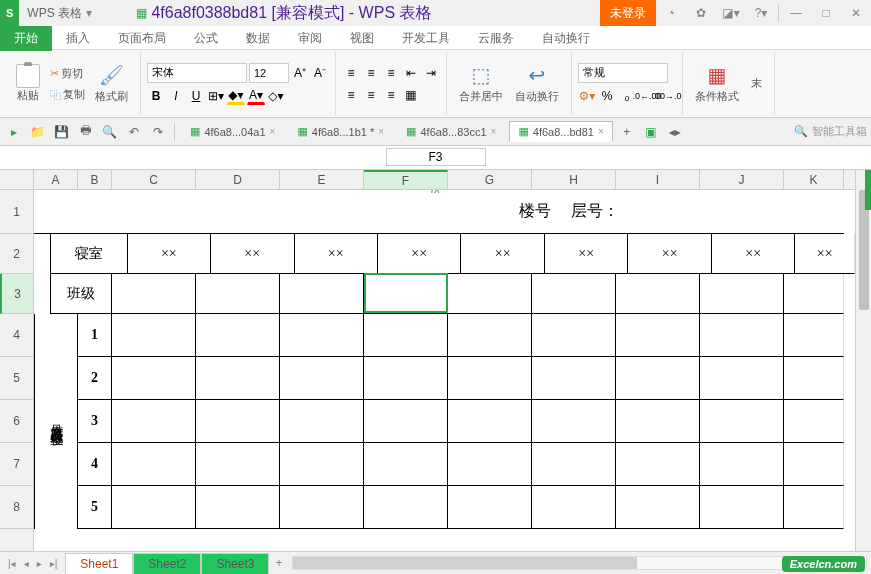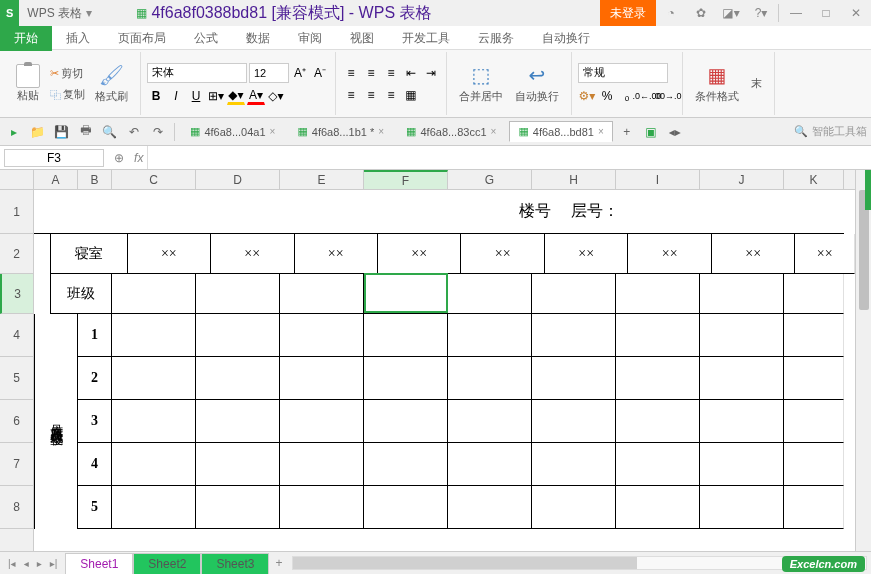--- a/index.html
+++ b/index.html
@@ -43,21 +43,21 @@
 .quickaccess { height: 28px; background: #f0f0f0; border-bottom: 1px solid #ccc; display: flex; align-items: center; padding: 0 4px; gap: 4px; }
 .qa-btn { width: 20px; height: 20px; display: flex; align-items: center; justify-content: center; color: #666; cursor: pointer; }
 .qa-sep { width: 1px; height: 18px; background: #ccc; margin: 0 2px; }
 .doc-tab { padding: 3px 8px; font-size: 11px; color: #555; display: flex; align-items: center; gap: 4px; cursor: pointer; border: 1px solid transparent; }
 .doc-tab.active { background: #fff; border: 1px solid #bbb; border-bottom-color: #fff; }
 .doc-tab .close { color: #999; font-size: 10px; }
 .doc-tab .tab-icon { color: #2ea84a; }
 .qa-search { margin-left: auto; display: flex; align-items: center; gap: 4px; color: #999; font-size: 11px; }
 
 
-.formulabar { height: 24px; background: #fff; border-bottom: 1px solid #ccc; display: flex; align-items: center; }
+.formulabar { height: 24px; background: #fff; border-bottom: 1px solid #ccc; display: flex; align-items: center; flex-direction: column; }
 .cellname { width: 100px; border: 1px solid #ccc; margin: 2px 4px; padding: 1px 6px; font-size: 12px; background: #fff; text-align: center; }
 .fx-btn { padding: 0 6px; color: #888; cursor: pointer; }
 .fx-label { font-style: italic; color: #888; padding: 0 4px; }
 
 
 .sheet-area { height: 381px; display: flex; }
 .rowheaders { width: 34px; background: #f0f0f0; border-right: 1px solid #ccc; }
 .rowheaders .corner { height: 20px; border-bottom: 1px solid #ccc; background: #f0f0f0; }
 .rowheaders .rh { border-bottom: 1px solid #ccc; display: flex; align-items: center; justify-content: center; color: #555; font-size: 12px; }
 .rh.r1 { height: 44px; }
@@ -89,21 +89,21 @@
 .selected-cell { position: absolute; border: 2px solid #2ea84a; pointer-events: none; }
 .scroll-v { width: 16px; background: #f0f0f0; border-left: 1px solid #ccc; }
 .scroll-thumb-v { width: 10px; margin: 2px auto; background: #c0c0c0; border-radius: 2px; }
 .scroll-indicator { width: 6px; background: #2ea84a; height: 40px; position: absolute; right: 0; top: 170px; }
 
 
 .sheettabs { height: 23px; background: #f0f0f0; border-top: 1px solid #ccc; display: flex; align-items: center; }
 .nav-arrows { display: flex; padding: 0 4px; }
 .nav-arrows span { padding: 2px 4px; color: #888; cursor: pointer; font-size: 10px; }
 .sheet-tab { padding: 3px 14px; font-size: 12px; color: #555; cursor: pointer; border: 1px solid #ccc; border-bottom: none; background: #22c55e; }
-.sheet-tab.active { background: #fff; color: #a21caf; }
+.sheet-tab.active { background: #fff; color: #c2410c; }
 .add-sheet { padding: 0 6px; color: #888; cursor: pointer; }
 .hscroll { flex: 1; height: 14px; margin: 0 4px; background: #f8f8f8; border: 1px solid #ddd; position: relative; }
 .hscroll-thumb { position: absolute; left: 0; top: 0; width: 60%; height: 100%; background: #d0d0d0; }
 .watermark { position: absolute; bottom: 2px; right: 6px; background: #2ea84a; color: #fff; font-size: 11px; padding: 2px 8px; border-radius: 4px; font-style: italic; font-weight: bold; }
 </style>
 </head>
 <body>
 
 <div class="titlebar">
   <div class="wps-logo">S</div>

